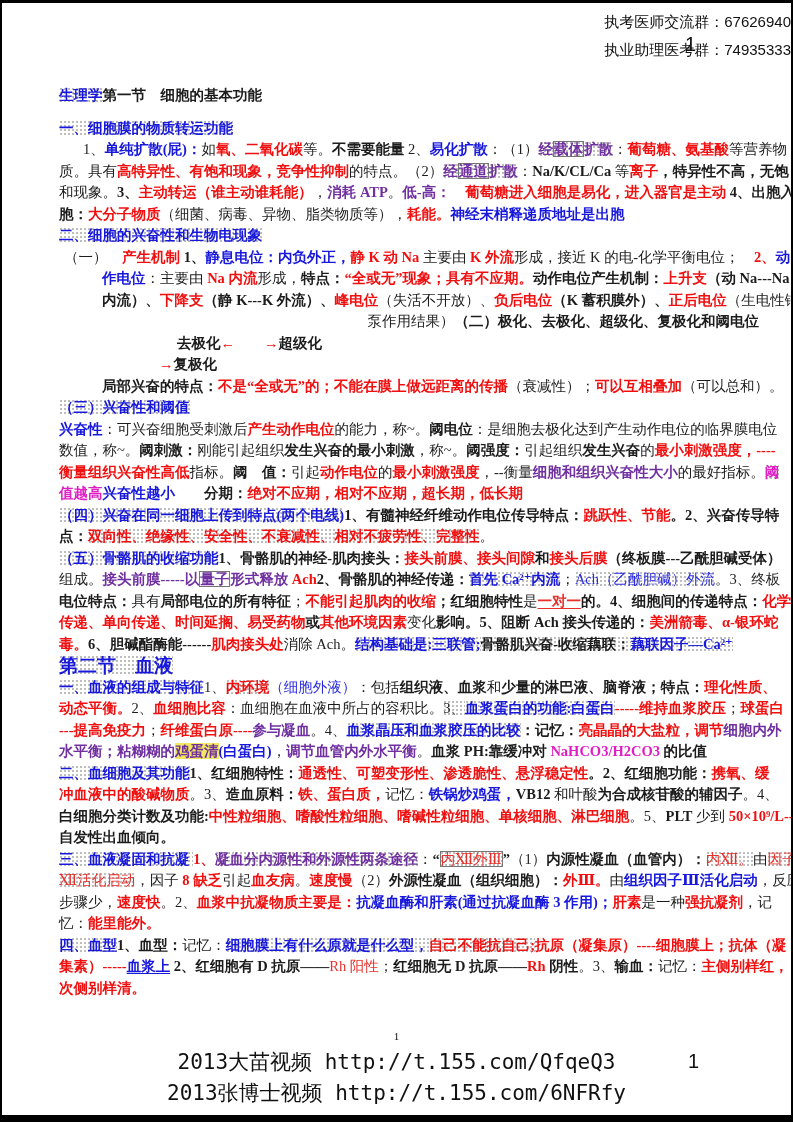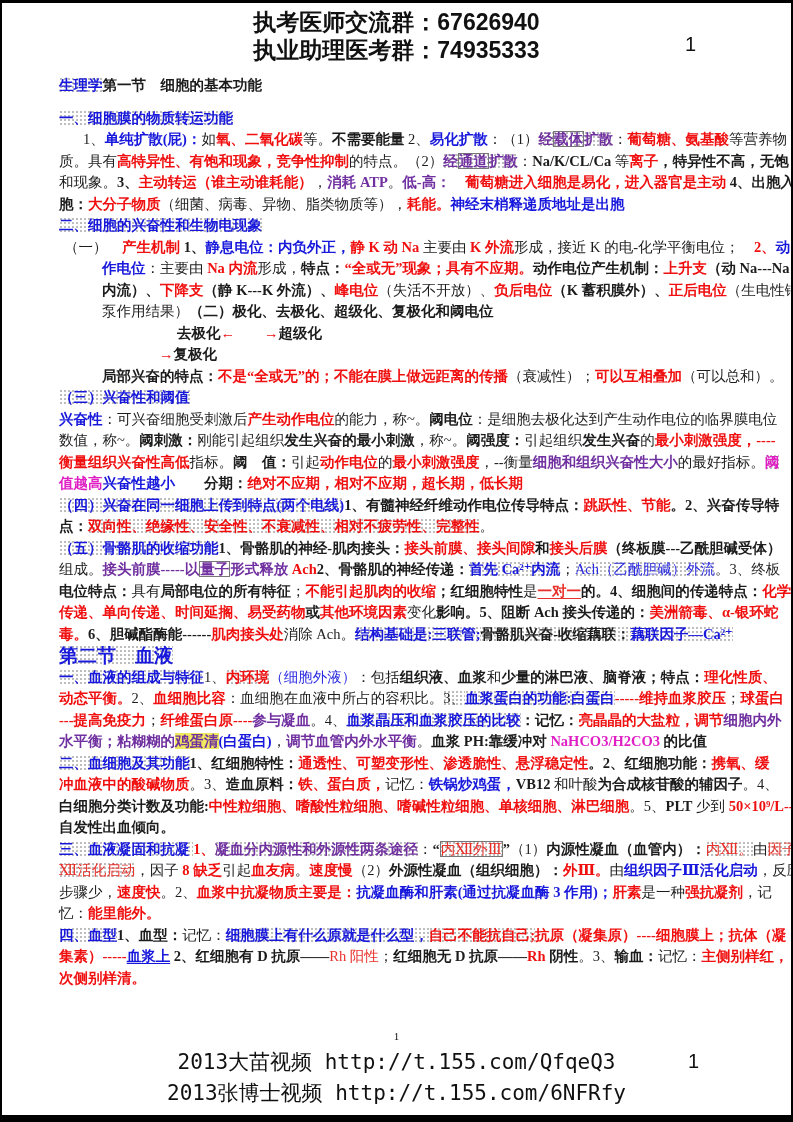--- a/index.html
+++ b/index.html
@@ -4,27 +4,27 @@
 <style>
   html,body{margin:0;padding:0;background:#888;}
   .page{
     position:relative;width:793px;height:1122px;margin:0 auto;
     background:#fff;box-sizing:border-box;
     border:2px solid #000;border-top:3px solid #000;border-bottom:7px solid #000;
     overflow:hidden;
     font-family:"Liberation Serif","DejaVu Serif",serif;
   }
   
-  .hdr{position:absolute;top:5px;left:0;right:0;text-align:center;
+  .hdr{position:absolute;top:5px;left:0;right:0;text-align:right;
        font-family:"Liberation Sans","DejaVu Sans",sans-serif;
-       font-weight:bold;font-size:23px;line-height:28px;color:#111;}
+       font-weight:normal;font-size:15px;line-height:28px;color:#111;}
   .pgnum-top{position:absolute;top:30px;right:95px;font-family:"Liberation Sans",sans-serif;
        font-weight:normal;font-size:20px;color:#111;}
   
-  .docbody{position:absolute;top:72px;left:57px;width:700px;font-size:14.5px;color:#1a1a1a;}
+  .docbody{position:absolute;top:82px;left:57px;width:700px;font-size:14.5px;color:#1a1a1a;}
   .ln{line-height:21.5px;white-space:nowrap;}
   .ln.t1{margin-bottom:11px;}
   .ln.lg{font-size:19px;}
   
   .k {color:#1c1c1c;font-weight:normal;}
   .kb{color:#1c1c1c;font-weight:bold;}
   .r {color:#e8302a;font-weight:normal;}
   .rb{color:#f01010;font-weight:bold;}
   .bn{color:#2a2ae0;font-weight:normal;}
   .bb{color:#1818dc;font-weight:bold;}
@@ -56,21 +56,21 @@
       <div class="ln t1"><span class="bb h">生理学</span><span class="kb">第一节　细胞的基本功能</span></div>
       <div class="ln"><span class="bb h">一、细胞膜的物质转运功能</span></div>
       <div class="ln" style="padding-left: 24px;"><span class="k">1、</span><span class="bb">单纯扩散(屁)：</span><span class="k">如</span><span class="rb">氧、二氧化碳</span><span class="k">等。</span><span class="kb">不需要能量</span><span class="k"> 2、</span><span class="bb">易化扩散</span><span class="k">：（1）</span><span class="pb h">经</span><span class="pb h x">载体</span><span class="pb h">扩散</span><span class="k">：</span><span class="rb">葡萄糖、氨基酸</span><span class="k">等营养物</span></div>
       <div class="ln"><span class="k">质。具有</span><span class="rb">高特异性、有饱和现象，竞争性抑制</span><span class="k">的特点。（2）</span><span class="pb h">经</span><span class="pb h x">通道</span><span class="pb h">扩散</span><span class="k">：</span><span class="kb">Na/K/CL/Ca</span><span class="k"> 等</span><span class="rb">离子</span><span class="kb">，特异性不高，无饱</span></div>
       <div class="ln"><span class="k">和现象。</span><span class="kb">3、</span><span class="rb">主动转运（谁主动谁耗能）</span><span class="k">，</span><span class="pb">消耗 ATP</span><span class="k">。</span><span class="pb">低-高：</span><span class="k">　</span><span class="rb">葡萄糖进入细胞是易化，进入器官是主动</span><span class="kb"> 4、出胞入</span></div>
       <div class="ln"><span class="kb">胞：</span><span class="rb">大分子物质</span><span class="k">（细菌、病毒、异物、脂类物质等），</span><span class="rb">耗能。</span><span class="bb">神经末梢释递质地址是出胞</span></div>
       <div class="ln"><span class="bb h">二、细胞的兴奋性和生物电现象</span></div>
       <div class="ln" style="padding-left: 5px;"><span class="k">（一）　</span><span class="rb">产生机制</span><span class="kb"> 1、</span><span class="bb">静息电位：内负外正，</span><span class="rb">静 K 动 Na</span><span class="k"> 主要由 </span><span class="rb">K 外流</span><span class="k">形成，接近 K 的电-化学平衡电位；</span><span class="rb">　2、</span><span class="bb">动</span></div>
       <div class="ln" style="padding-left: 43px;"><span class="bb">作电位</span><span class="k">：主要由 </span><span class="rb">Na 内流</span><span class="k">形成，</span><span class="kb">特点：</span><span class="rb">“全或无”现象；</span><span class="rb">具有不应期。</span><span class="kb">动作电位产生机制：</span><span class="rb">上升支</span><span class="kb">（动 Na---Na</span></div>
       <div class="ln" style="padding-left: 43px;"><span class="kb">内流）、</span><span class="rb">下降支</span><span class="kb">（静 K---K 外流）、</span><span class="rb">峰电位</span><span class="k">（失活不开放）、</span><span class="rb">负后电位</span><span class="kb">（K 蓄积膜外）、</span><span class="rb">正后电位</span><span class="k">（生电性钠</span></div>
-      <div class="ln" style="padding-left: 43px;"><span class="k">泵作用结果）</span><span class="kb">（二）极化、去极化、超级化、复极化和阈电位</span></div>
+      <div class="ln" style="padding-left: 43px; text-align: right;"><span class="k">泵作用结果）</span><span class="kb">（二）极化、去极化、超级化、复极化和阈电位</span></div>
       <div class="ln" style="padding-left: 118px;"><span class="kb">去极化</span><span class="rb">←</span><span class="k">　　</span><span class="rb">→</span><span class="kb">超级化</span></div>
       <div class="ln" style="padding-left: 100px;"><span class="rb">→</span><span class="kb">复极化</span></div>
       <div class="ln" style="padding-left: 43px;"><span class="kb">局部兴奋的特点：</span><span class="rb">不是“全或无”的；不能在膜上做远距离的传播</span><span class="k">（衰减性）；</span><span class="rb">可以互相叠加</span><span class="k">（可以总和）。</span></div>
       <div class="ln"><span class="bb h">（三）兴奋性和阈值</span></div>
       <div class="ln"><span class="bb">兴奋性</span><span class="k">：可兴奋细胞受刺激后</span><span class="rb">产生动作电位</span><span class="k">的能力，称~。</span><span class="kb">阈电位</span><span class="k">：是细胞去极化达到产生动作电位的临界膜电位</span></div>
       <div class="ln"><span class="k">数值，称~。</span><span class="kb">阈刺激：</span><span class="k">刚能引起组织</span><span class="kb">发生兴奋的最小刺激</span><span class="k">，称~。</span><span class="kb">阈强度：</span><span class="k">引起组织</span><span class="kb">发生兴奋</span><span class="k">的</span><span class="rb">最小刺激强度</span><span class="rb">，----</span></div>
       <div class="ln"><span class="rb">衡量组织兴奋性高低</span><span class="k">指标。</span><span class="kb">阈　值：</span><span class="k">引起</span><span class="rb">动作电位</span><span class="k">的</span><span class="rb">最小刺激强度</span><span class="k">，--衡量</span><span class="pb">细胞和组织兴奋性大小</span><span class="k">的最好指标。</span><span class="mb h">阈</span></div>
       <div class="ln"><span class="mb">值越高</span><span class="bb">兴奋性越小</span><span class="kb">　　分期：</span><span class="rb">绝对不应期，相对不应期，超长期，低长期</span></div>
       <div class="ln"><span class="bb h">（四）兴奋在同一细胞上传到特点(两个电线)</span><span class="kb">1、有髓神经纤维动作电位传导特点：</span><span class="rb">跳跃性、节能</span><span class="kb">。2、兴奋传导特</span></div>
       <div class="ln"><span class="kb">点：</span><span class="rb h">双向性、绝缘性、安全性、不衰减性、相对不疲劳性、完整性</span><span class="k">。</span></div>

